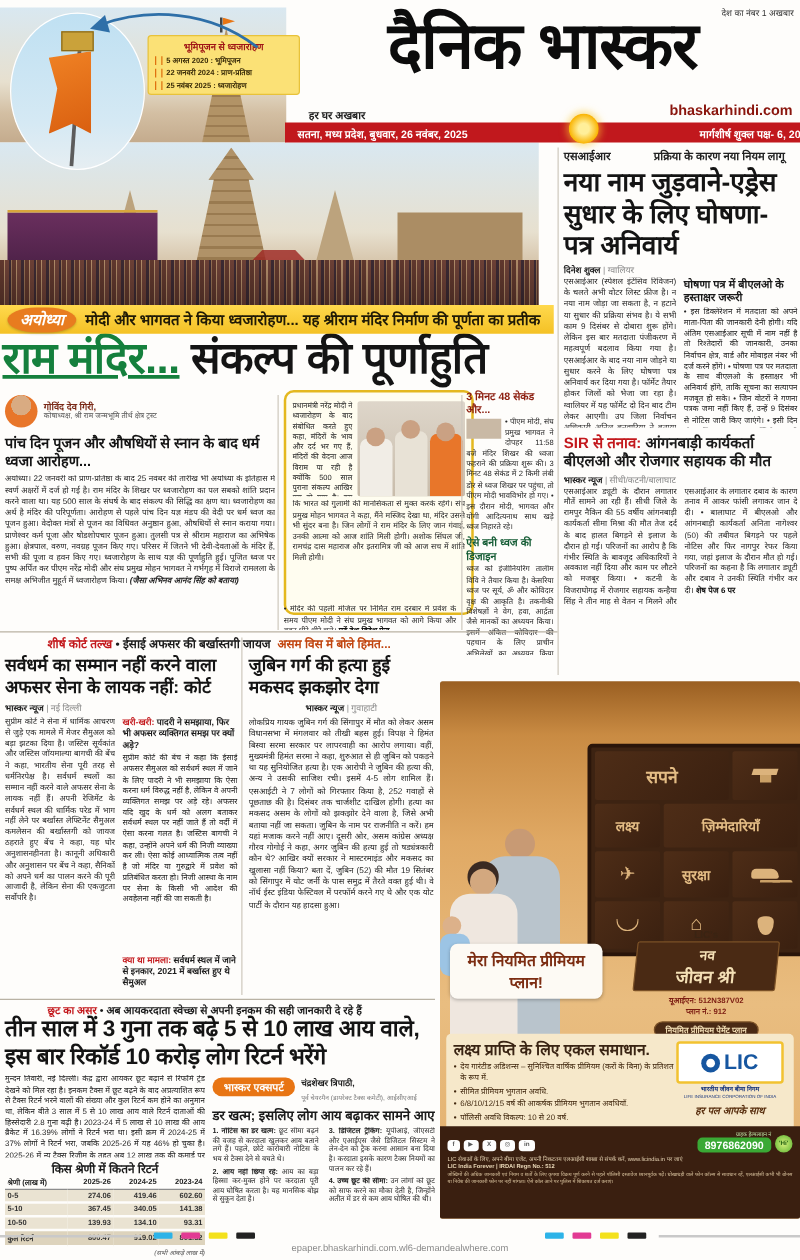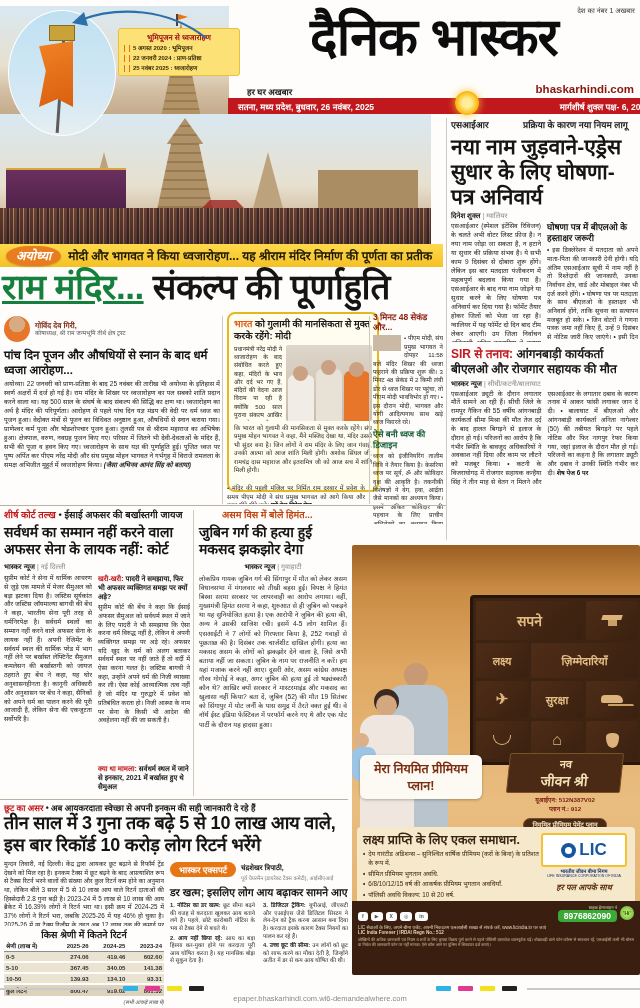--- a/index.html
+++ b/index.html
@@ -31,35 +31,35 @@
   
   .strap{background:linear-gradient(180deg,#ffd94d,#f4c125);display:flex;align-items:center;gap:7px;padding:0 6px;}
   .badge-ayodhya{background:#e87c1f;color:#fff;font-weight:bold;font-style:italic;font-size:12.5px;
     border-radius:50% / 60%;padding:1px 10px 2px;flex:none;box-shadow:0 1px 2px #0003;}
   
   .mbox{border:2px solid #e4b81f;border-radius:8px;background:#fffdf0;padding:4px 5px;}
   .figure{position:absolute;bottom:0;}
   .head-c{position:absolute;border-radius:50%;background:#caa183;}
   
   .h-big{font-weight:800;color:#141414;}
-  .kick-red{color:#c3181c;font-weight:800;}
+  .kick-red{color:#c3181c;font-weight:800;margin-left:34px;}
   .kick-blk{color:#1c1c1c;font-weight:800;}
   
   table.rt{border-collapse:collapse;width:100%;font-size:6px;}
   table.rt th{font-weight:bold;text-align:right;padding:1px 2px;border-bottom:1px solid #8c8c8c;color:#222;}
   table.rt th:first-child,table.rt td:first-child{text-align:left;font-weight:bold;}
   table.rt td{text-align:right;padding:1.5px 2px;background:#eae3d2;border-bottom:2px solid #fefdfb;font-weight:bold;color:#333;}
   table.rt tr.total td{background:#ddd3bc;}
   
   .ad{background:linear-gradient(180deg,#9a5f22 0%,#c98b43 10%,#e0a964 30%,#e9bd80 60%,#e2ae6b 100%);overflow:hidden;border-radius:2px;}
   .ad-title{color:#f8e9c6;font-weight:800;font-size:19px;text-align:center;text-shadow:0 1px 2px #00000055;}
   .shelf{background:#3d2312;border:3px solid #2a150a;border-radius:4px;display:grid;
          grid-template-columns:repeat(6,1fr);grid-auto-rows:auto;gap:3px;padding:3px;}
   .cell{background:linear-gradient(135deg,#4e2d17,#3a2010);border-radius:2px;display:flex;align-items:center;justify-content:center;
-        color:#e4bd85;font-weight:800;font-family:Liberation Serif, serif;}
+        color:#e4bd85;font-weight:800;}
   .tan{color:#dcb37c;}
   .bubble{background:#fdfaf4;border-radius:6px;color:#7c2d12;font-weight:800;font-size:12.5px;text-align:center;
           display:flex;align-items:center;justify-content:center;box-shadow:0 1px 3px #00000044;}
   .ribbon{background:#4a2a14;color:#f3dfb5;text-align:center;border:1px solid #7a5026;}
   .cream{background:#f6e8ca;border-radius:4px;}
   .ad-bullet{display:flex;font-size:6.3px;color:#41280f;line-height:1.4;margin-top:2px;}
   .ad-bullet .dot{flex:none;margin:0 3px 0 0;font-weight:bold;}
   .licbox{background:#fff;border:2px solid #f2c230;border-radius:3px;display:flex;align-items:center;justify-content:center;gap:3px;}
   .liccirc{width:15px;height:15px;border-radius:50%;background:#1656a0;position:relative;flex:none;}
   .liccirc:after{content:"";position:absolute;left:4px;top:4px;width:7px;height:7px;border-radius:50%;background:#fff;}
@@ -141,23 +141,20 @@
       <div style="font-size:6px;color:#555;width:95px;line-height:1.25;">कोषाध्यक्ष, श्री राम जन्मभूमि तीर्थ क्षेत्र ट्रस्ट</div>
     </div>
   </div>
   <div class="abs h-big" style="left:4px;top:348px;width:216px;font-size:11.5px;line-height:1.3;">पांच दिन पूजन और औषधियों से स्नान के बाद धर्म ध्वजा आरोहण...</div>
   <div class="abs body" style="left:4px;top:380px;width:216px;height:122px;">
     <span>अयोध्या। 22 जनवरी को प्राण-प्रतिष्ठा के बाद 25 नवंबर की तारीख भी अयोध्या के इतिहास में स्वर्ण अक्षरों में दर्ज हो गई है। राम मंदिर के शिखर पर ध्वजारोहण का पल सबको शांति प्रदान करने वाला था। यह 500 साल के संघर्ष के बाद संकल्प की सिद्धि का क्षण था। ध्वजारोहण का अर्थ है मंदिर की परिपूर्णता। आरोहण से पहले पांच दिन यज्ञ मंडप की वेदी पर धर्म ध्वज का पूजन हुआ। वेदोक्त मंत्रों से पूजन का विधिवत अनुष्ठान हुआ, औषधियों से स्नान कराया गया। प्राणेश्वर कर्म पूजा और षोडशोपचार पूजन हुआ। तुलसी पत्र से श्रीराम महाराज का अभिषेक हुआ। क्षेत्रपाल, वरुण, नवग्रह पूजन किए गए। परिसर में जितने भी देवी-देवताओं के मंदिर हैं, सभी की पूजा व हवन किए गए। ध्वजारोहण के साथ यज्ञ की पूर्णाहुति हुई। पूजित ध्वज पर पुष्प अर्पित कर पीएम नरेंद्र मोदी और संघ प्रमुख मोहन भागवत ने गर्भगृह में विराजे रामलला के समक्ष अभिजीत मुहूर्त में ध्वजारोहण किया। </span><span style="font-weight:bold;font-style:italic;">(जैसा अभिनव आनंद सिंह को बताया)</span>
   </div>
   <div class="vline" style="left:222px;top:316px;height:188px;"></div>
 
   <div class="abs mbox" style="left:227px;top:312px;width:138px;height:168px;">
-    <div style="font-size:9.5px;font-weight:800;line-height:1.25;">
-      <span style="color:#df5a17;">भारत</span><span> को गुलामी की मानसिकता से मुक्त करके रहेंगे: मोदी</span>
-    </div>
     <div style="display:flex;gap:4px;margin-top:3px;">
       <div class="body" style="width:48px;height:76px;font-size:6px;flex:none;">प्रधानमंत्री नरेंद्र मोदी ने ध्वजारोहण के बाद संबोधित करते हुए कहा, मंदिरों के भाव और दर्द भर गए हैं, मंदिरों की वेदना आज विराम पा रही है क्योंकि 500 साल पुराना संकल्प आखिर पूरा हो गया है। इस पल को अलौकिक और दिव्य बताते हुए पीएम ने कहा, यह ध्वज धर्म ध्रुव पर जीत का मानक होगा। राम कोई व्यक्ति नहीं...</div>
       <div style="flex:1;height:76px;position:relative;background:linear-gradient(180deg,#ded6ca,#c8bcab);border-radius:2px;overflow:hidden;">
         <div class="figure" style="left:2px;width:26px;height:46px;background:#f1ede6;border-radius:6px 6px 0 0;"></div>
         <div class="head-c" style="left:7px;bottom:40px;width:15px;height:15px;"></div>
         <div class="figure" style="left:30px;width:26px;height:52px;background:#e8e2d6;border-radius:6px 6px 0 0;"></div>
         <div class="head-c" style="left:35px;bottom:46px;width:15px;height:15px;"></div>
         <div class="figure" style="left:58px;width:26px;height:50px;background:#e8762a;border-radius:6px 6px 0 0;"></div>
         <div class="head-c" style="left:63px;bottom:44px;width:15px;height:15px;"></div>
       </div>
@@ -313,21 +310,21 @@
       </div>
       <div class="abs" style="left:6px;bottom:4px;background:#2e6fb7;color:#fff;font-size:7px;font-weight:bold;border-radius:8px;padding:2px 10px;">प्लान ऑनलाइन भी उपलब्ध है</div>
     </div>
     <div class="abs" style="left:8px;top:392px;font-size:5.8px;color:#3a2413;font-weight:bold;">(एक गैर-पार, गैर-लिंक्ड, जीवन, व्यक्तिगत, बचत योजना)</div>
 
     <div class="abs adfoot" style="left:0;bottom:0;width:288px;height:74px;padding:3px 6px;box-sizing:border-box;">
       <div style="display:flex;align-items:center;justify-content:space-between;">
         <div>
           <span class="chip">f</span><span class="chip">▶</span><span class="chip">X</span><span class="chip">◎</span><span class="chip">in</span>
         </div>
-        <div style="display:flex;align-items:center;gap:3px;">
+        <div style="display:flex;align-items:flex-end;gap:3px;">
           <div style="text-align:right;">
             <div style="font-size:4.2px;color:#bfe6a8;">ग्राहक हेल्पलाइन नं</div>
             <div class="phone">8976862090</div>
           </div>
           <div class="hic">'Hi'</div>
         </div>
       </div>
       <div style="font-size:4.6px;margin-top:2px;">LIC सेवाओं के लिए, अपने बीमा एजेंट, अपनी निकटतम एलआईसी शाखा से संपर्क करें, www.licindia.in पर जाएं</div>
       <div style="font-size:4.6px;font-weight:bold;">LIC India Forever  |  IRDAI Regn No.: 512</div>
       <div style="font-size:4px;line-height:1.35;margin-top:2px;color:#d8c29d;text-align:justify;">जोखिमों की अधिक जानकारी एवं नियम व शर्तों के लिए कृपया विक्रय पूर्ण करने से पहले पॉलिसी दस्तावेज ध्यानपूर्वक पढ़ें। धोखाधड़ी वाले फोन कॉल्स से सावधान रहें, एलआईसी कभी भी बोनस या निवेश की जानकारी फोन पर नहीं मांगता। ऐसे कॉल आने पर पुलिस में शिकायत दर्ज कराएं।</div>

